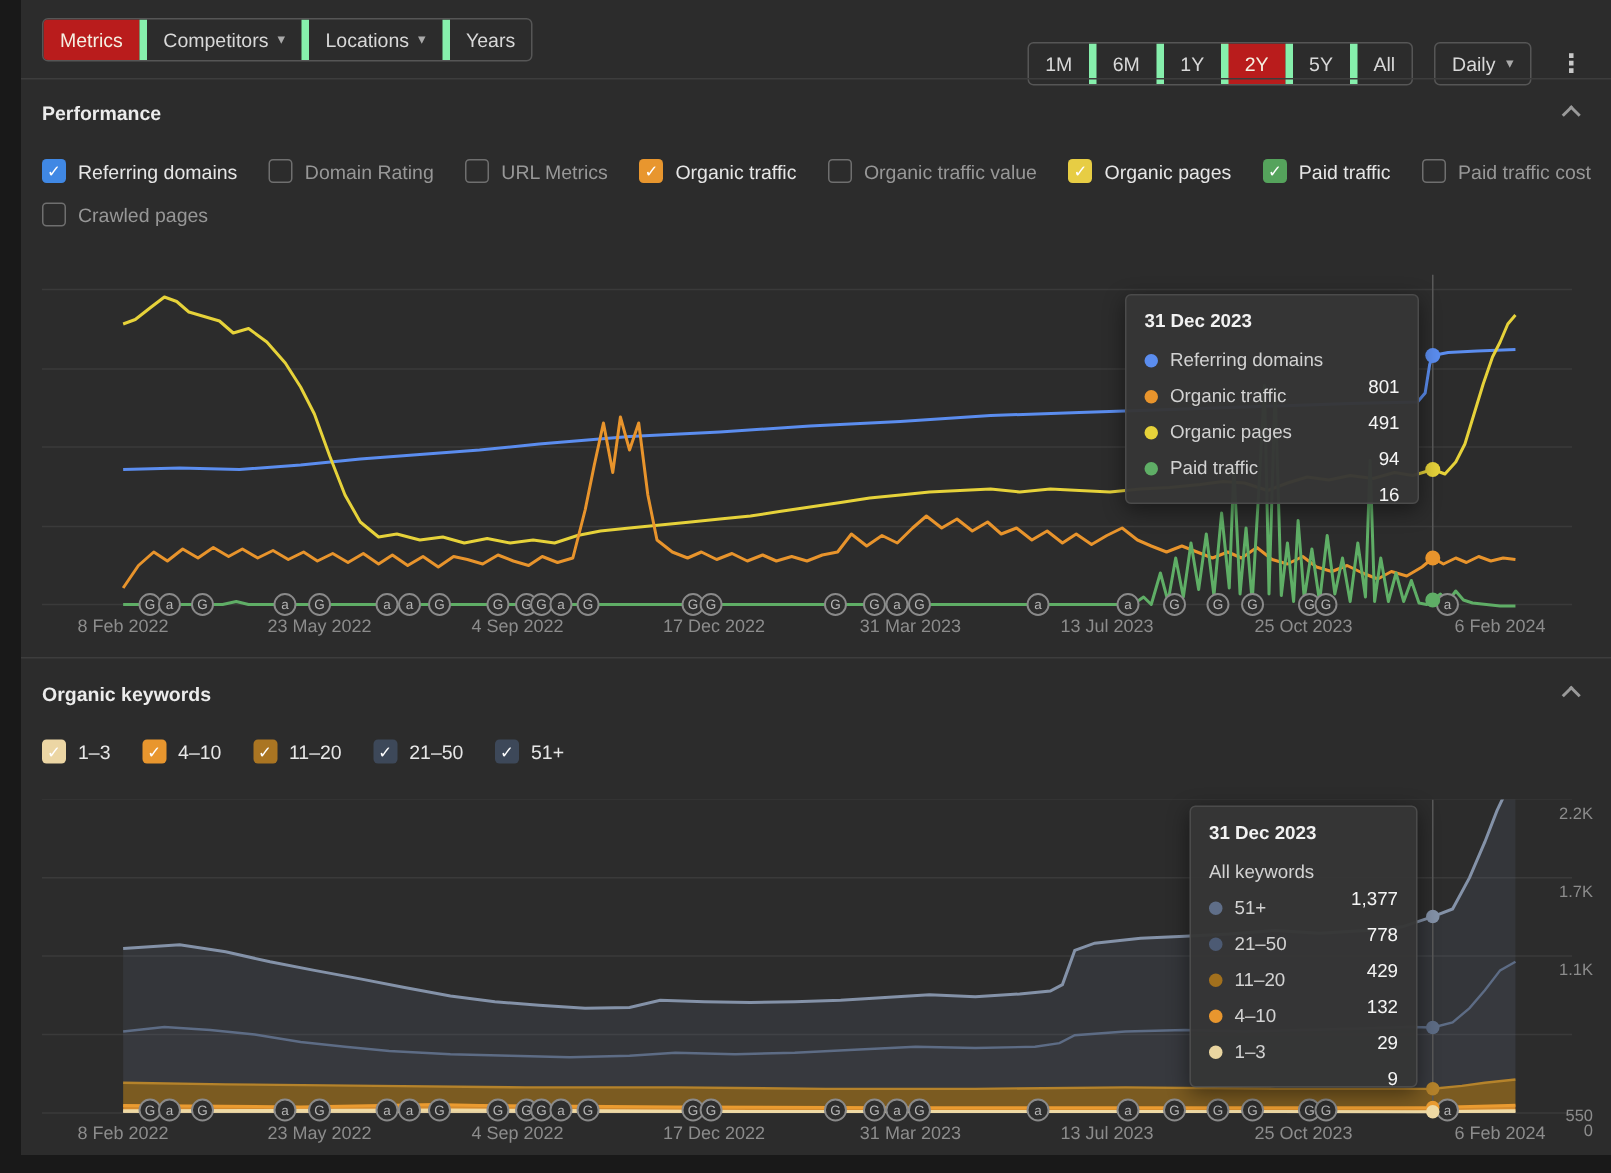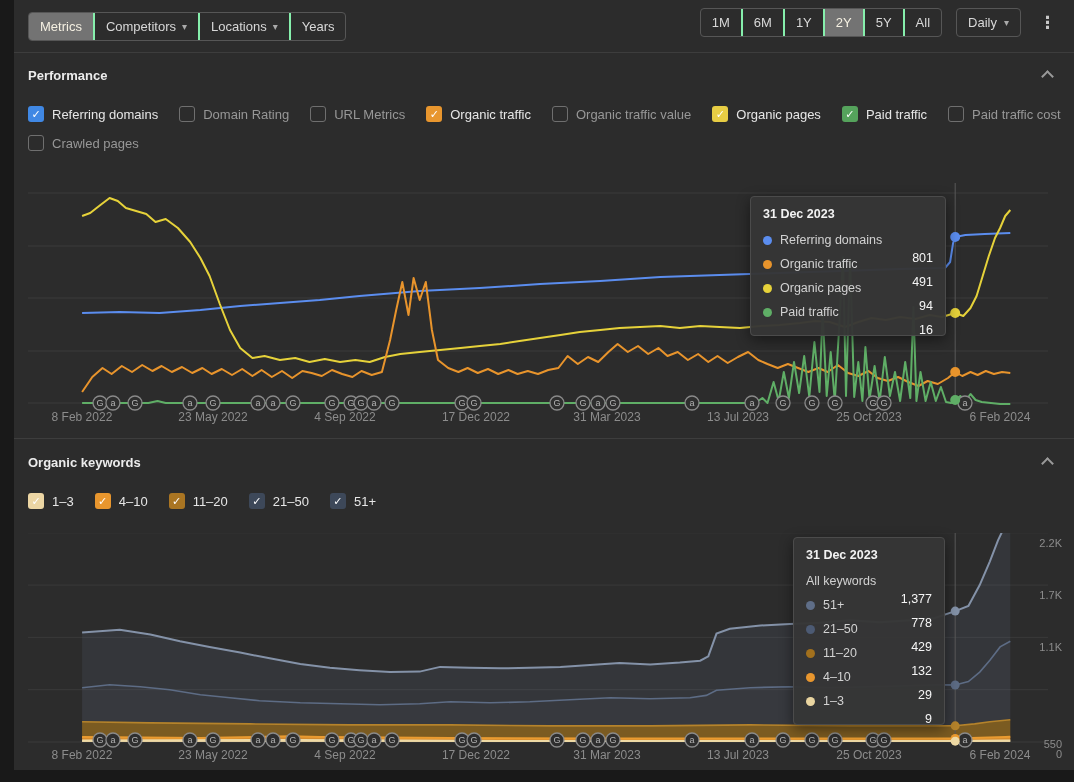--- a/index.html
+++ b/index.html
@@ -2,26 +2,26 @@
 <html><head>
 <meta charset="utf-8">
 <style>
   html,body{margin:0;padding:0;background:#191919;width:1074px;height:782px;overflow:hidden;
     font-family:"Liberation Sans","DejaVu Sans",sans-serif;-webkit-font-smoothing:antialiased;}
   .card{position:absolute;left:14px;top:0;width:1060px;height:770px;background:#2c2c2c;}
   .divider{position:absolute;left:0;width:1060px;height:1px;background:#3d3d3d;}
   
   .toolbar{position:absolute;left:0;top:0;width:1060px;height:52px;}
   .tb-left{position:absolute;left:14px;top:12px;display:flex;}
-  .tb-right{position:absolute;right:14px;top:8px;display:flex;align-items:center;gap:14px;}
+  .tb-right{position:absolute;right:14px;top:28px;display:flex;align-items:center;gap:14px;}
   .seg-group{display:flex;border:1px solid #565656;border-radius:4px;overflow:hidden;}
   .seg{height:27px;line-height:27px;padding:0 11px;font-size:13px;color:#d8d8d8;cursor:pointer;
-    border-left:2px solid #86efac;white-space:nowrap;background:transparent;display:flex;align-items:center;gap:6px;}
+    border-left:5px solid #86efac;white-space:nowrap;background:transparent;display:flex;align-items:center;gap:6px;}
   .seg:first-child{border-left:none;}
-  .seg.active{background:#737373;color:#f5f0e2;}
+  .seg.active{background:#b91c1c;color:#f5f0e2;}
   .caret{font-size:10px;color:#aaaaaa;line-height:1;}
   .btn-solo{display:flex;align-items:center;gap:7px;height:27px;line-height:27px;padding:0 11px;
     border:1px solid #565656;border-radius:4px;font-size:13px;color:#d8d8d8;cursor:pointer;}
   .kebab{color:#c8c8c8;font-size:17px;font-weight:bold;cursor:pointer;padding:2px 4px;letter-spacing:0;}
   
   .sec-title{position:absolute;left:14px;font-size:13px;font-weight:bold;color:#ececec;}
   .chevron-up{position:absolute;right:22px;width:9px;height:9px;cursor:pointer;}
   .chevron-up:before{content:"";position:absolute;left:0;top:2px;width:7px;height:7px;
     border-left:2px solid #9a9a9a;border-top:2px solid #9a9a9a;transform:rotate(45deg);}
   

